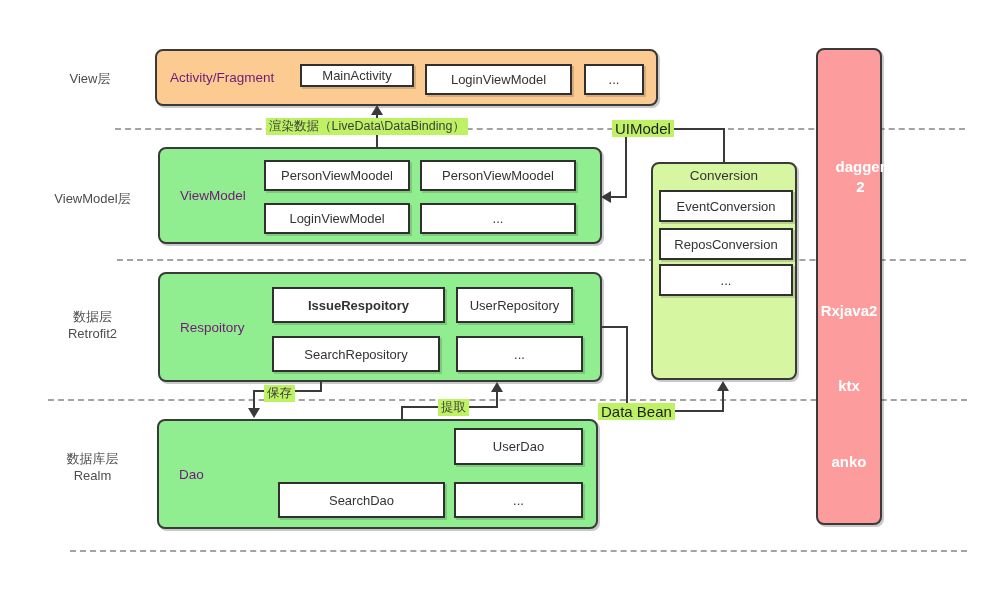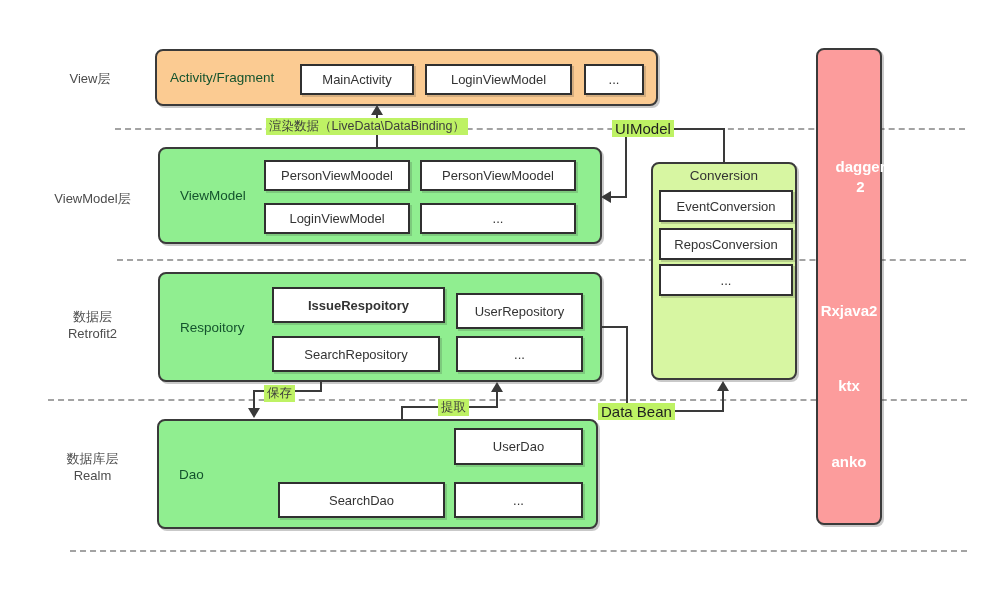--- a/index.html
+++ b/index.html
@@ -18,46 +18,46 @@
                  line-height:1.3; z-index:2; }
   .ll1 { left:35px; top:71px;  width:110px; }
   .ll2 { left:30px; top:191px; width:125px; }
   .ll3 { left:35px; top:309px; width:115px; }
   .ll4 { left:35px; top:451px; width:115px; }
 
   
   .group { position:absolute; border:2px solid #3A3A3A; border-radius:8px;
            box-shadow:2px 2px 0 rgba(40,40,40,0.25); z-index:2; box-sizing:border-box; }
   .group-title { position:absolute; top:0; bottom:0; display:flex; align-items:center;
-                 font-size:13.5px; color:#14532d; }
+                 font-size:13.5px; color:#701a75; }
   .box-view { left:155px; top:49px;  width:503px; height:57px;  background:#FBCB92; }
   .box-vm   { left:158px; top:147px; width:444px; height:97px;  background:#90EE90; }
   .box-repo { left:158px; top:272px; width:444px; height:110px; background:#90EE90; }
   .box-dao  { left:157px; top:419px; width:441px; height:110px; background:#90EE90; }
   .box-conv { left:651px; top:162px; width:146px; height:218px; background:#D7F6A2; }
   .conv-title { position:absolute; left:0; right:0; top:4px; text-align:center;
                 font-size:13.5px; color:#333; }
 
   
   .subbox { position:absolute; background:#fff; border:2px solid #303030;
             display:flex; align-items:center; justify-content:center;
             font-size:13px; color:#333; box-sizing:border-box;
             box-shadow:2px 2px 0 rgba(40,40,40,0.18); }
   
-  .sb-v1 { left:143px; top:13px; width:114px; height:31px; }
+  .sb-v1 { left:143px; top:13px; width:114px; height:23px; }
   .sb-v2 { left:268px; top:13px; width:147px; height:31px; }
   .sb-v3 { left:427px; top:13px; width:60px;  height:31px; }
   
   .sb-m1 { left:104px; top:11px; width:146px; height:31px; }
   .sb-m2 { left:260px; top:11px; width:156px; height:31px; }
   .sb-m3 { left:104px; top:54px; width:146px; height:31px; }
   .sb-m4 { left:260px; top:54px; width:156px; height:31px; }
   
   .sb-r1 { left:112px; top:13px; width:173px; height:36px;font-weight:bold; }
-  .sb-r2 { left:296px; top:19px; width:127px; height:36px; }
+  .sb-r2 { left:296px; top:13px; width:117px; height:36px; }
   .sb-r3 { left:112px; top:62px; width:168px; height:36px; }
   .sb-r4 { left:296px; top:62px; width:127px; height:36px; }
   
   .sb-d1 { left:113px; top:7px;  width:173px; height:37px; }
   .sb-d2 { left:295px; top:7px;  width:129px; height:37px; }
   .sb-d3 { left:119px; top:61px; width:167px; height:36px; }
   .sb-d4 { left:295px; top:61px; width:129px; height:36px; }
   
   .sb-c1 { left:6px; top:26px;  width:134px; height:32px; }
   .sb-c2 { left:6px; top:64px;  width:134px; height:32px; }

